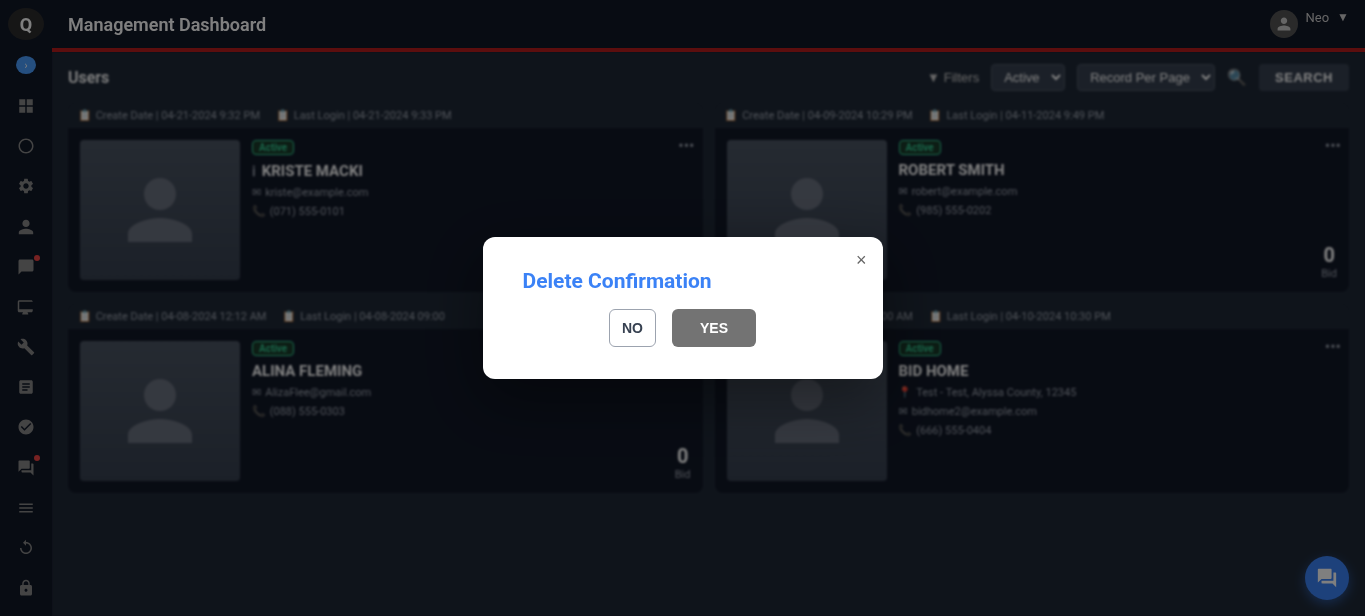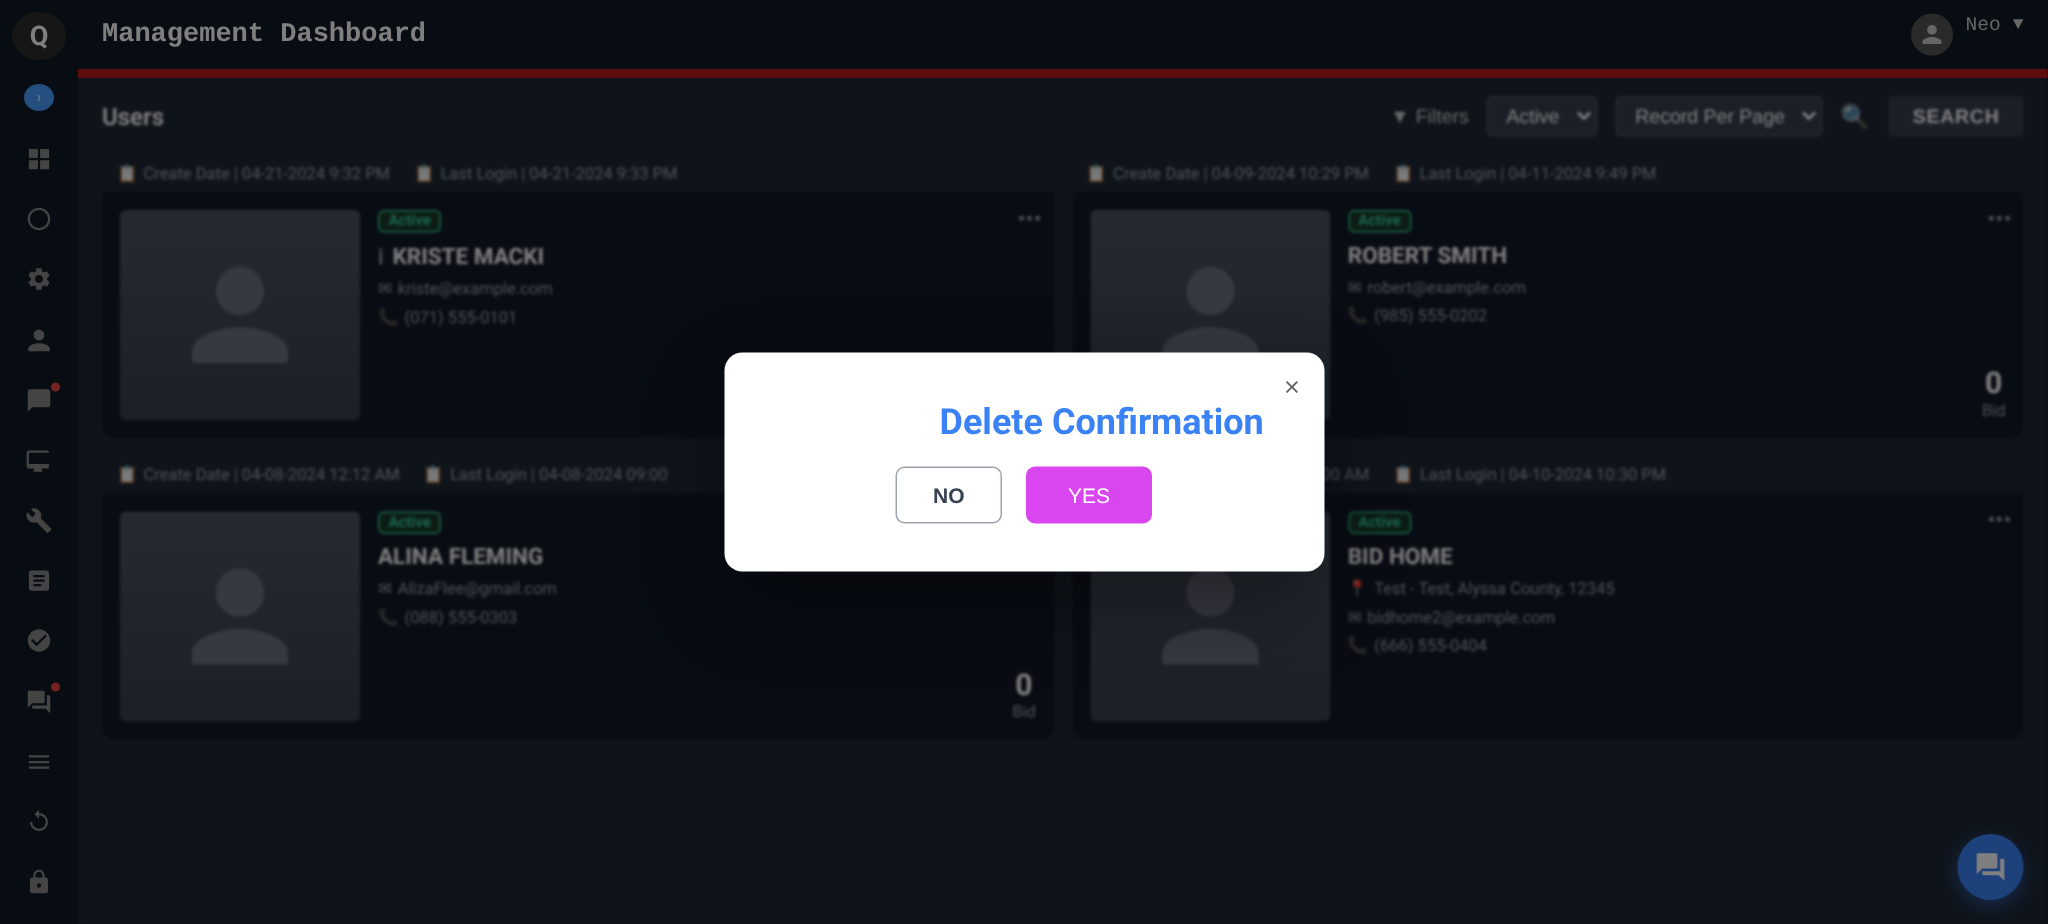--- a/index.html
+++ b/index.html
@@ -72,22 +72,21 @@
     
     .topbar {
       position: fixed;
       left: 52px; top: 0;
       right: 0; height: 52px;
       background: #111827;
       display: flex;
       align-items: center;
       padding: 0 16px;
       z-index: 10;
-      border-bottom: 6px solid #b91c1c;
-      font-family: Liberation Mono, monospace;
+      border-bottom: 4px solid #b91c1c;
     }
     .topbar-title {
       font-size: 18px;
       font-weight: 600;
       color: #fff;
       flex: 1;
     }
     .topbar-right {
       display: flex;
       align-items: flex-start;
@@ -299,55 +298,55 @@
       position: absolute;
       top: 14px; right: 16px;
       background: none;
       border: none;
       font-size: 18px;
       color: #666;
       cursor: pointer;
       line-height: 1;
     }
     .modal-title {
-      text-align: right;
-      font-size: 24px;
+      text-align: left;
+      font-size: 21px;
       font-weight: 700;
       color: #3b82f6;
       margin-bottom: 16px;
     }
     .modal-body {
       text-align: center;
       font-size: 15px;
       color: #374151;
       margin-bottom: 28px;
     }
     .modal-actions {
       display: flex;
       justify-content: center;
       gap: 16px;
     }
     .btn-no {
       background: #fff;
       border: 1.5px solid #9ca3af;
       color: #374151;
-      padding: 10px 24px;
+      padding: 10px 12px;
       border-radius: 6px;
       font-size: 14px;
       font-weight: 600;
       cursor: pointer;
     }
     .btn-yes {
-      background: #d946ef;
+      background: #737373;
       border: none;
       color: #fff;
       padding: 10px 28px;
       border-radius: 6px;
       font-size: 14px;
-      font-weight: 400;
+      font-weight: 700;
       cursor: pointer;
     }
 
     
     .chat-bubble {
       position: fixed;
       bottom: 16px; right: 16px;
       width: 44px; height: 44px;
       background: #3b82f6;
       border-radius: 50%;

